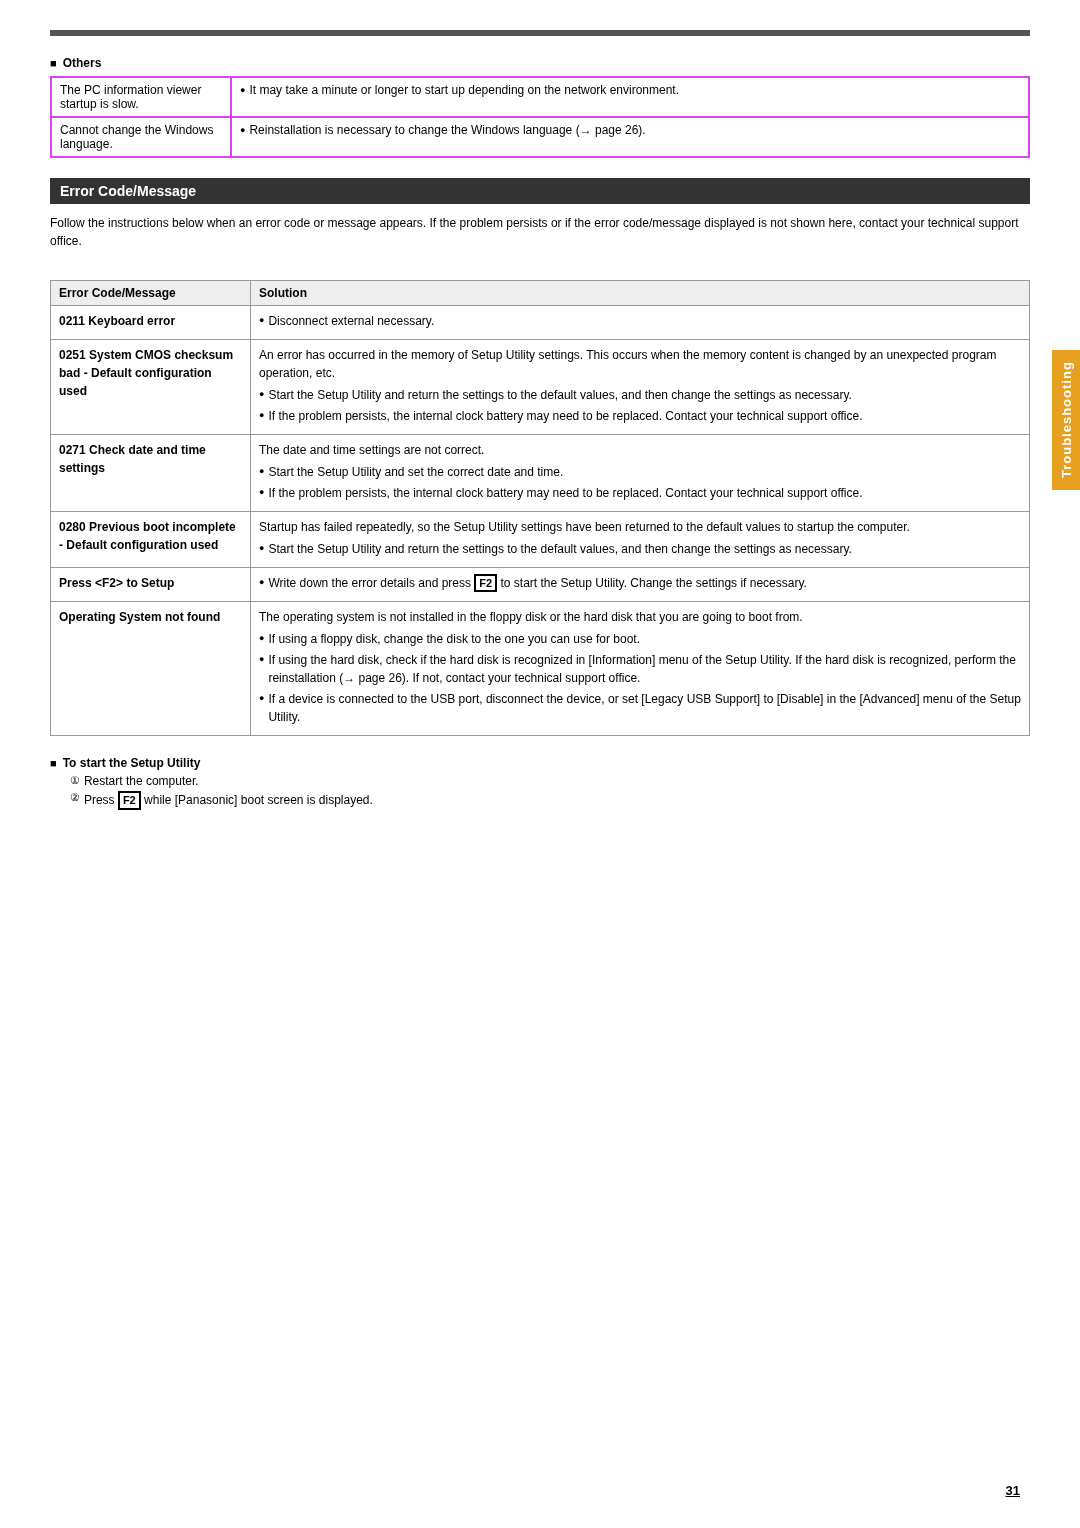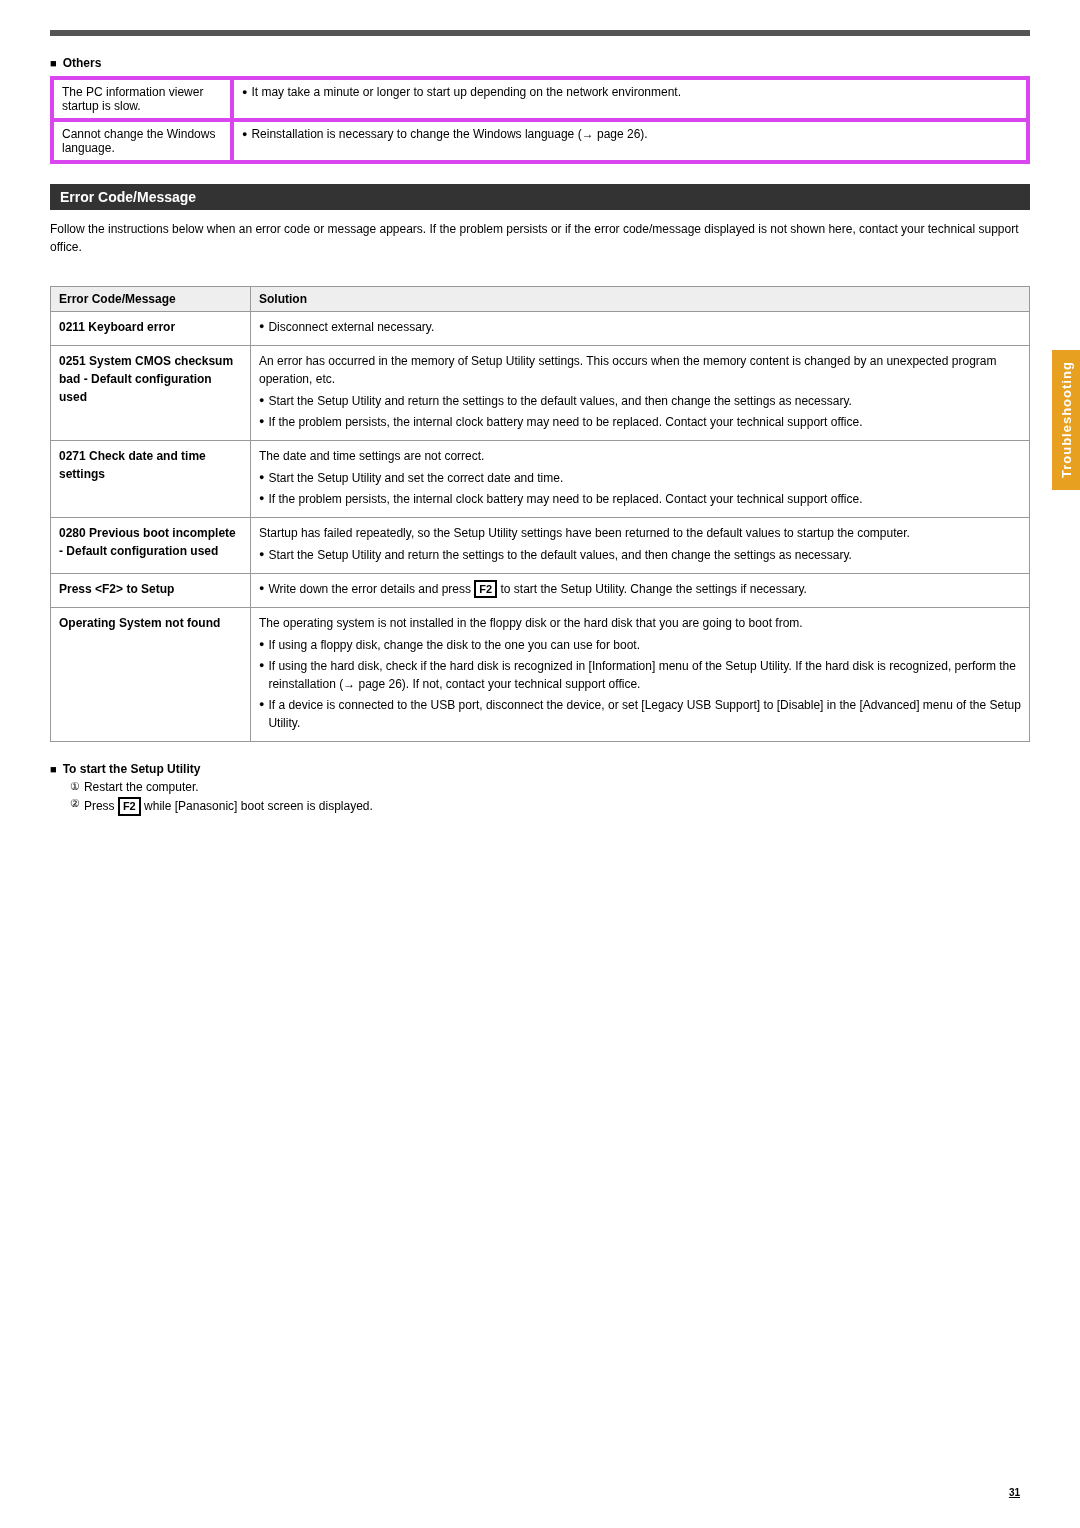--- a/index.html
+++ b/index.html
@@ -35,21 +35,21 @@
     }
 
     .others-table {
       width: 100%;
       border-collapse: collapse;
       margin-bottom: 20px;
       font-size: 12px;
     }
 
     .others-table td {
-      border: 4px solid #d946ef;
+      border: 2px solid #d946ef;
       padding: 5px 8px;
       vertical-align: top;
     }
 
     .others-table td:first-child {
       width: 180px;
       font-weight: normal;
     }
 
     .error-code-header {
@@ -159,21 +159,21 @@
       height: 140px;
       display: flex;
       align-items: center;
       justify-content: center;
     }
 
     .page-number {
       position: absolute;
       bottom: 30px;
       right: 60px;
-      font-size: 10px;
+      font-size: 13px;
       font-weight: bold;
       text-decoration: underline;
     }
   </style>
 </head>
 <body>
 
 <div class="top-border"></div>
 
 <div class="section-header">

